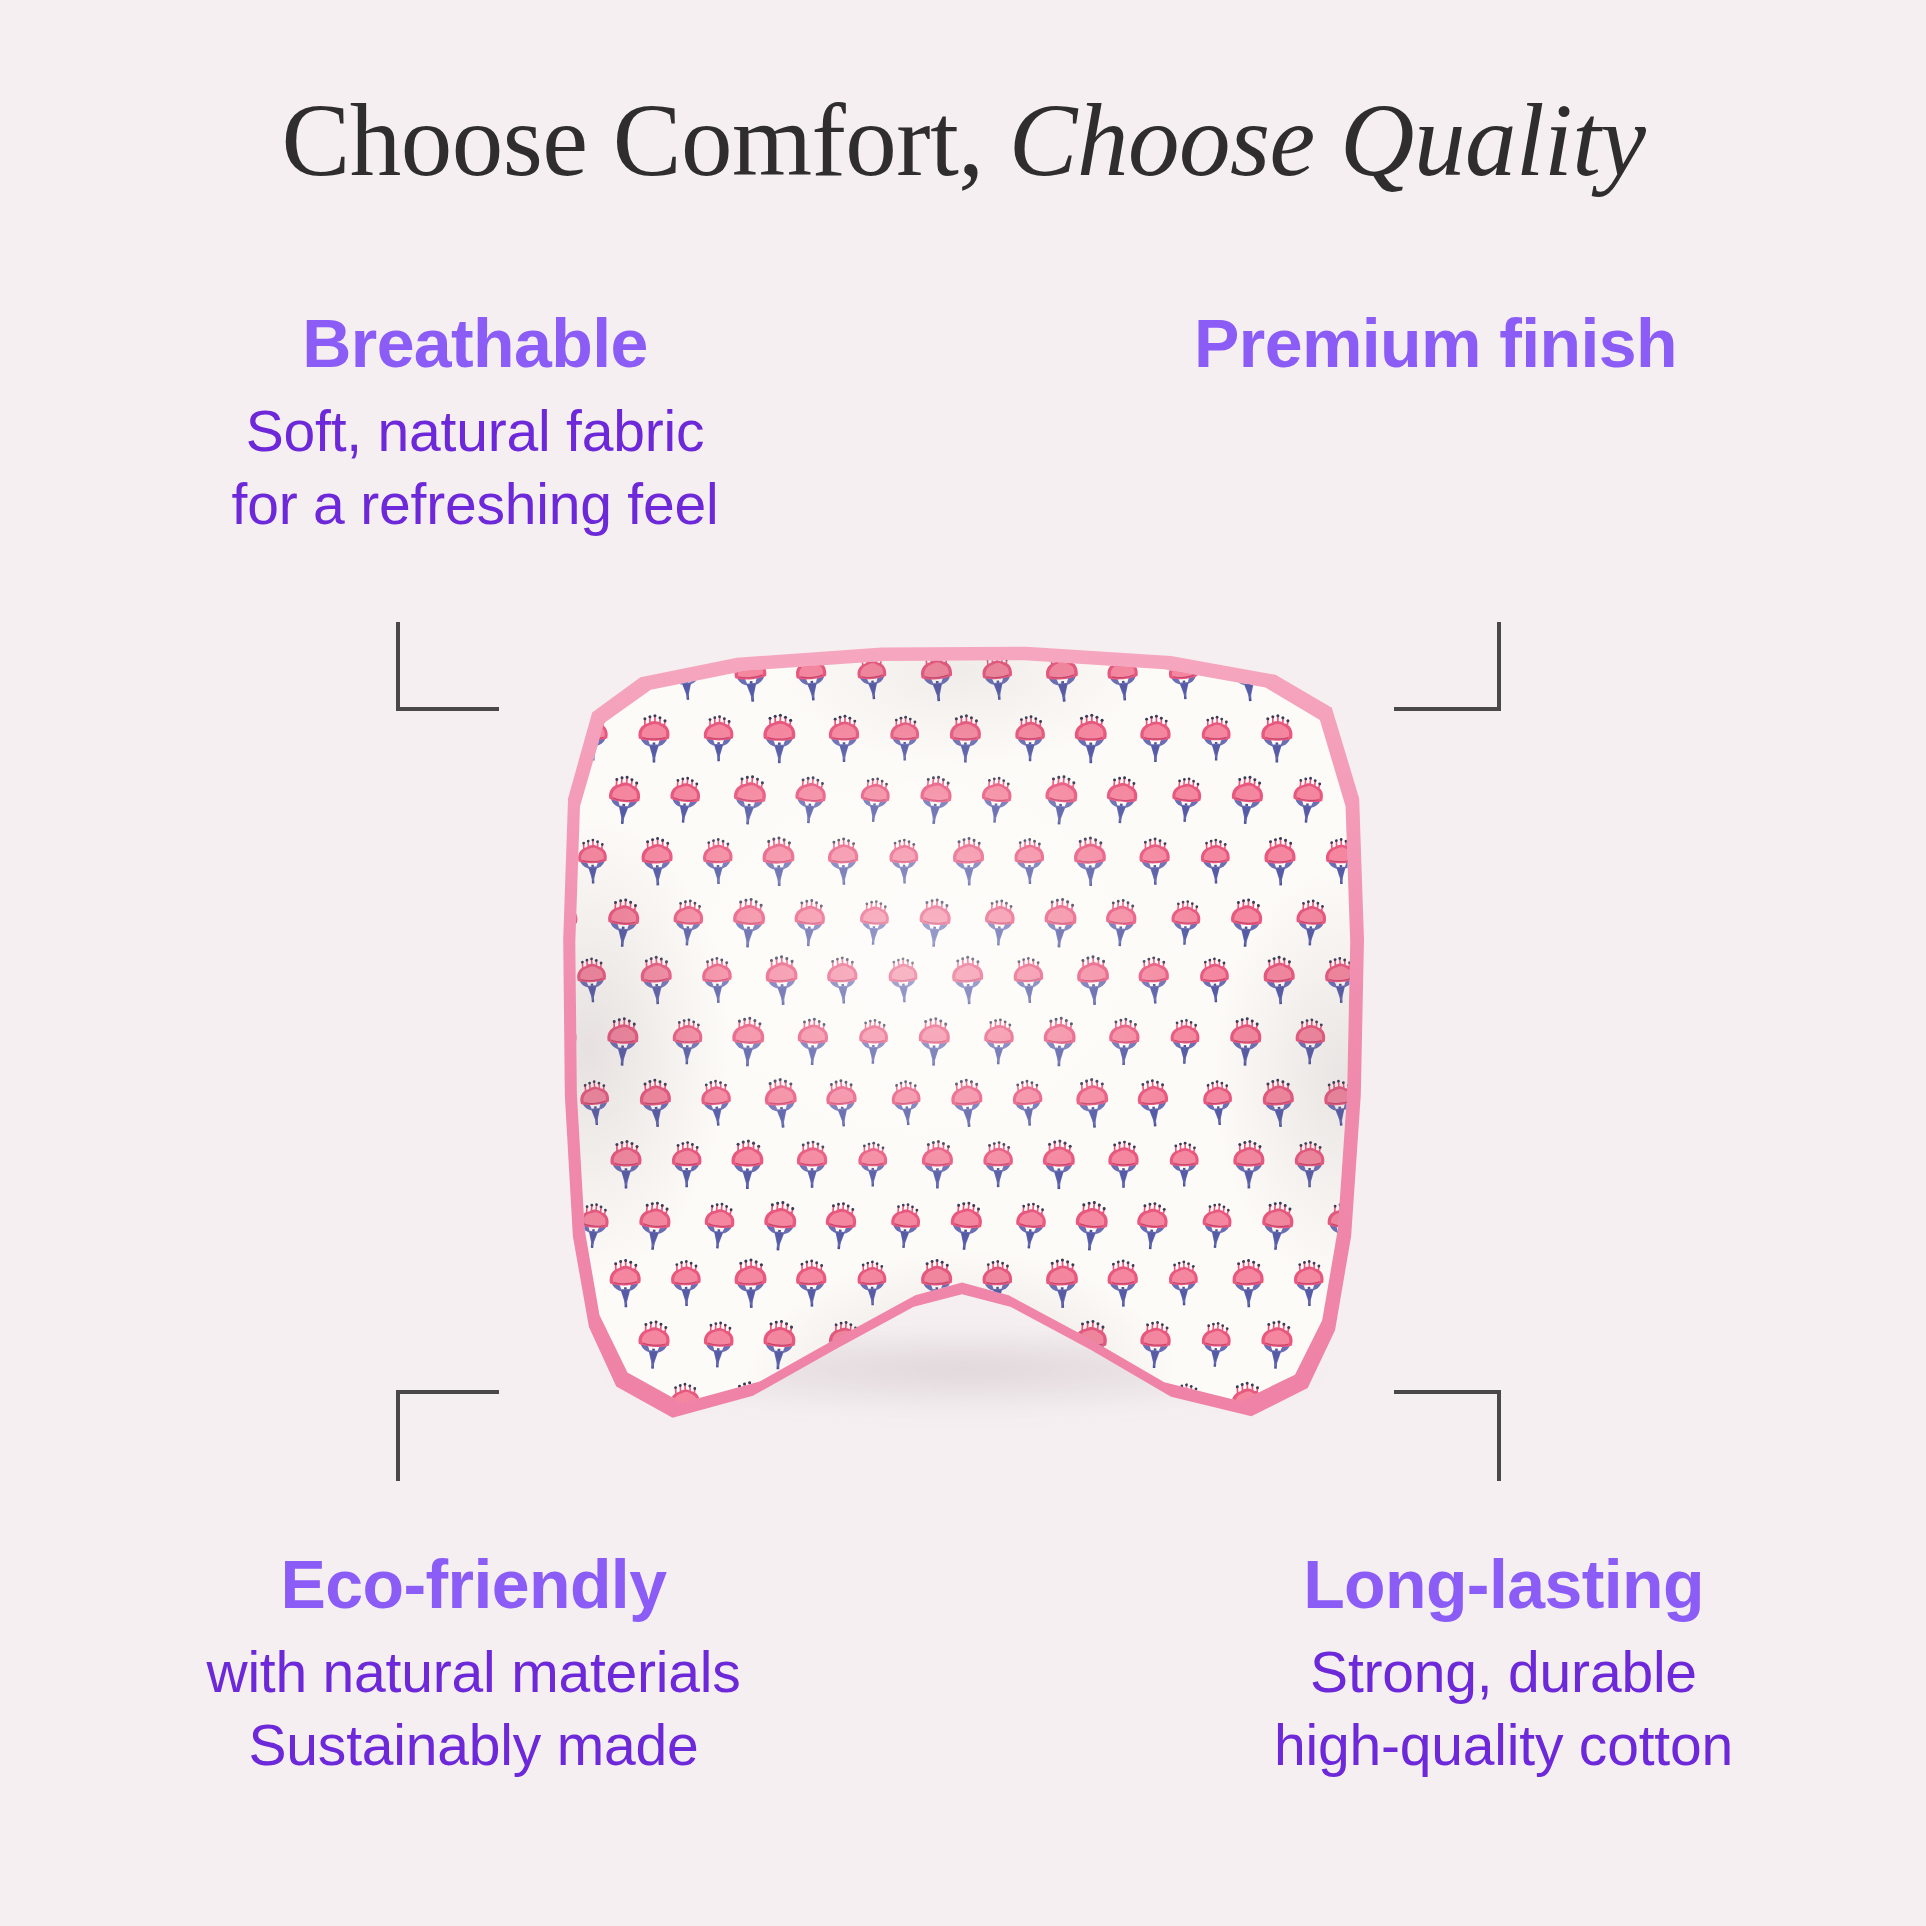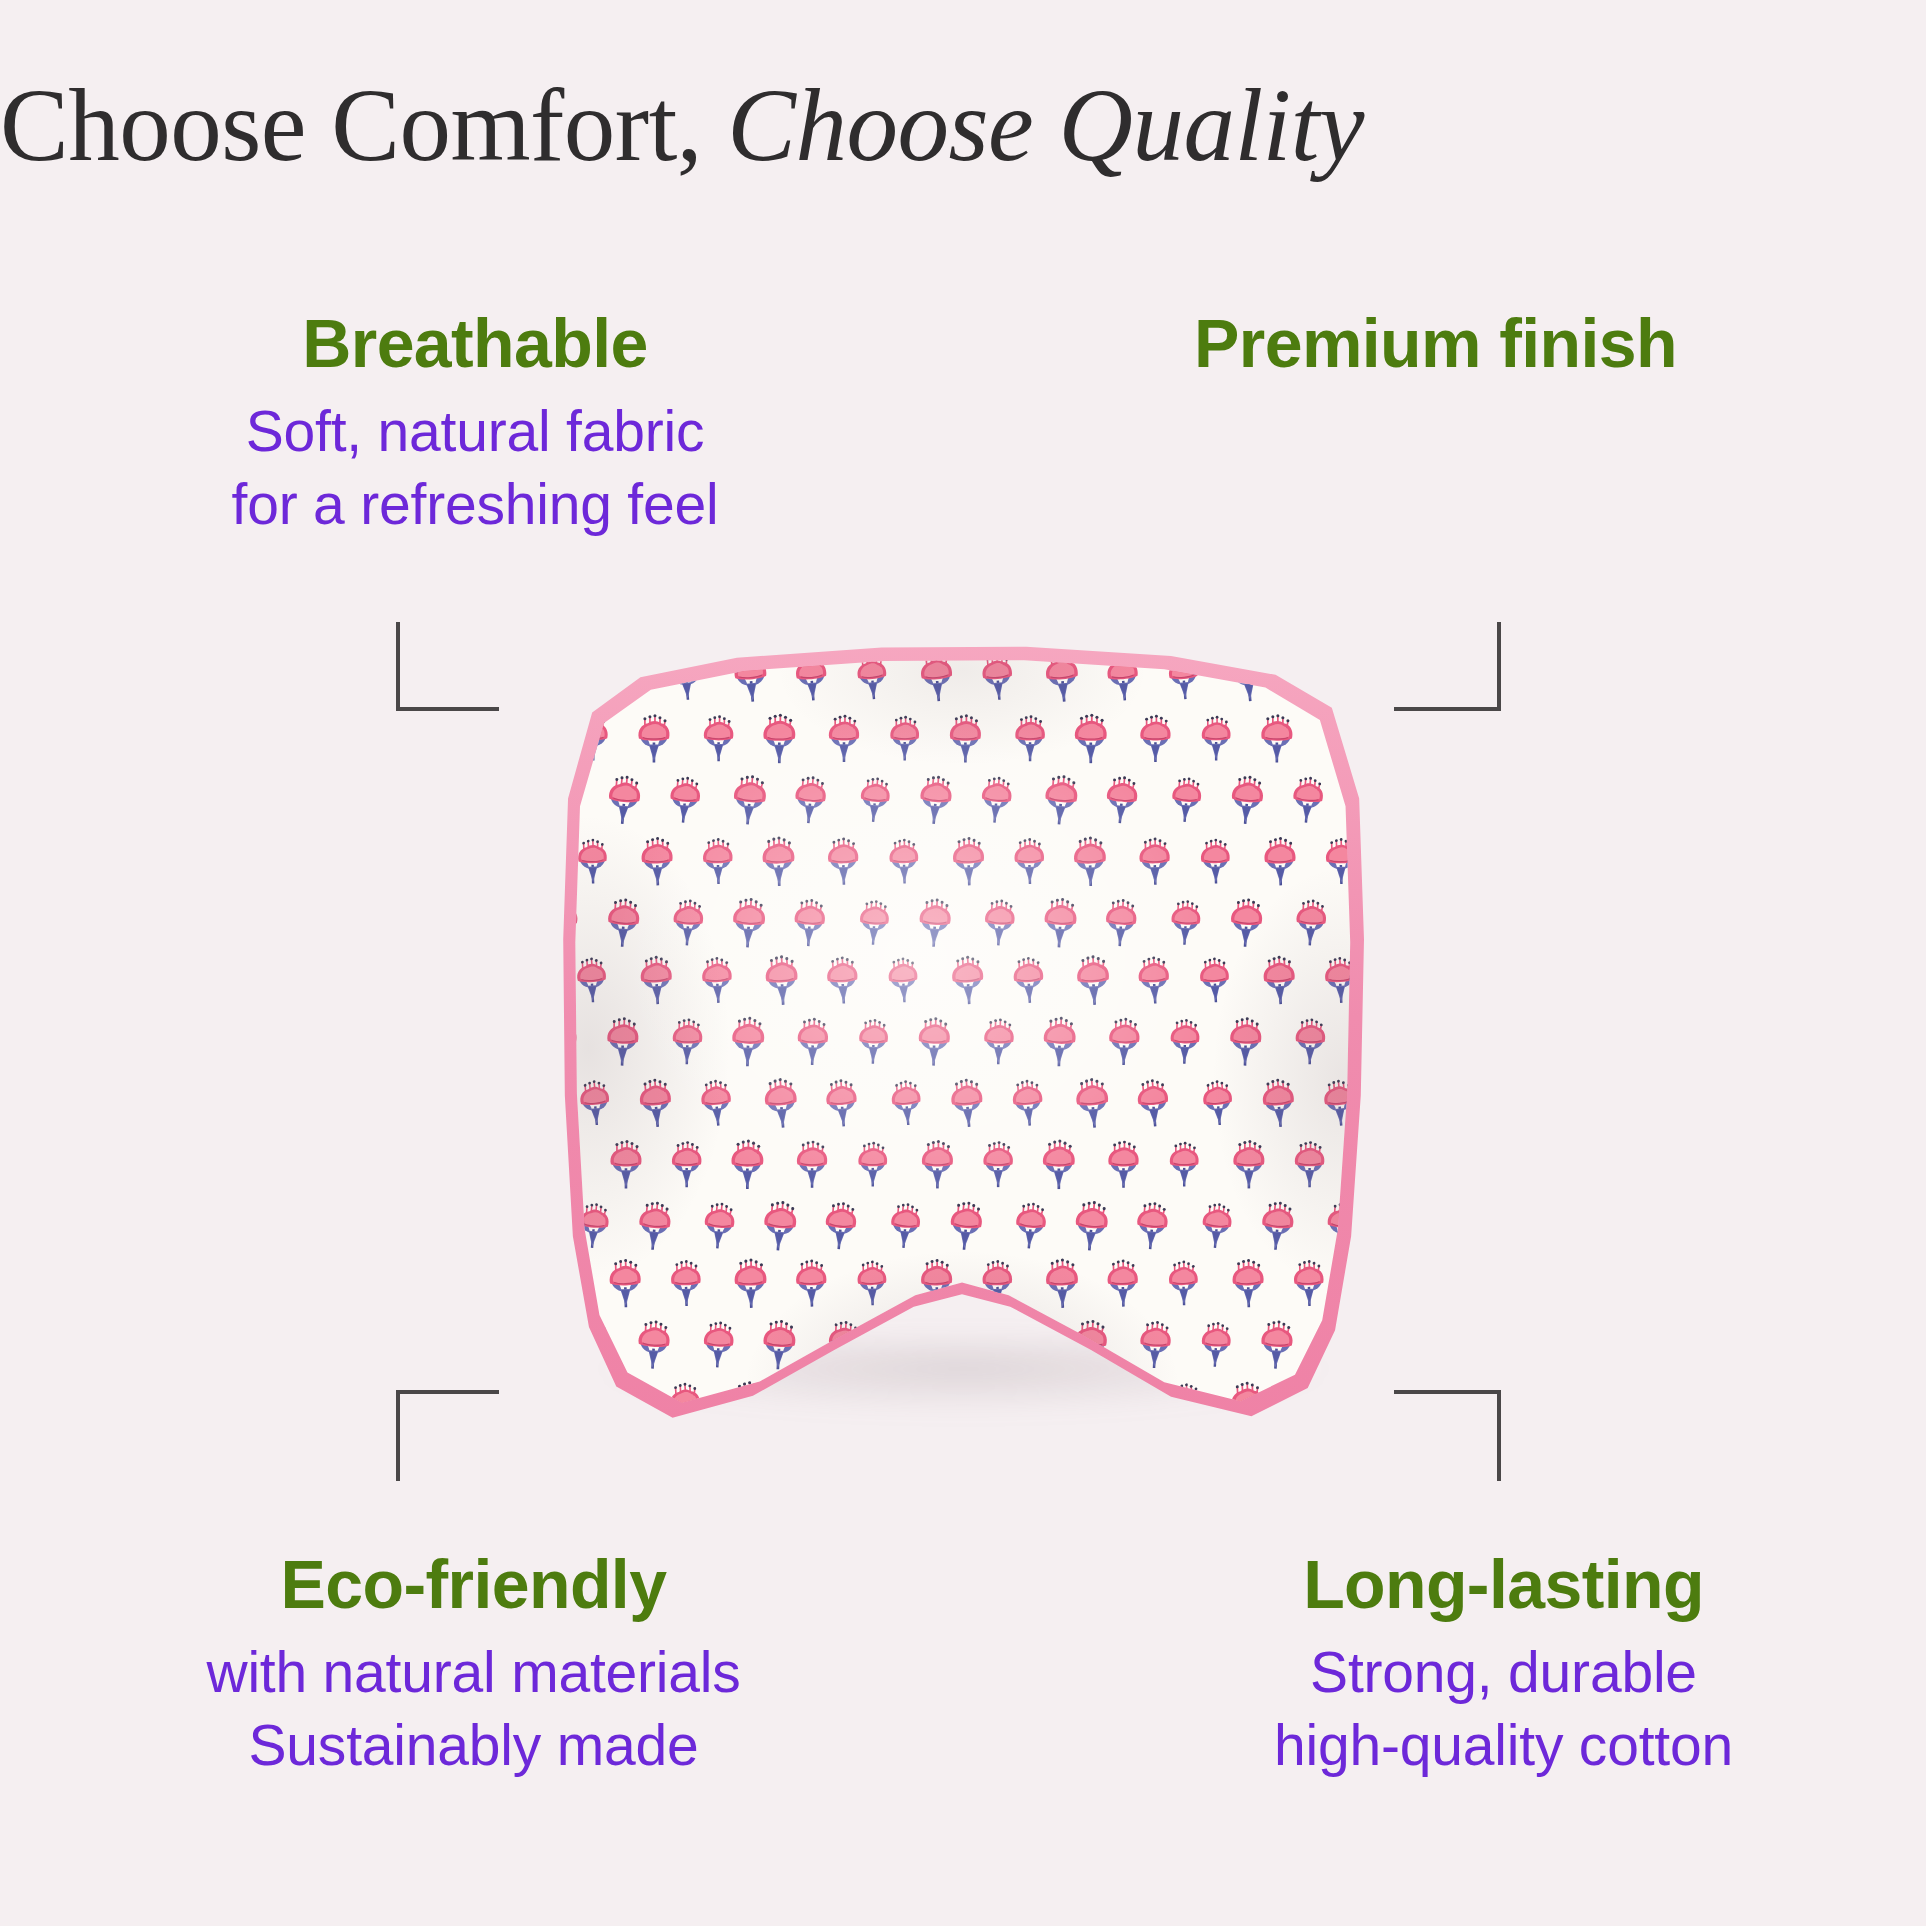--- a/index.html
+++ b/index.html
@@ -8,39 +8,39 @@
     background:#f5eff1;
     font-family:"Liberation Sans",sans-serif;
     color:#333031;
     overflow:hidden;
     position:relative;
   }
   #stage{position:absolute;inset:0;width:1927px;height:1927px;}
 
   
   .headline{
-    position:absolute;top:70px;left:0;width:1927px;
-    text-align:left;
+    position:absolute;top:85px;left:0;width:1927px;
+    text-align:center;
     font-family:"Liberation Serif","DejaVu Serif",serif;
     font-size:103px;
     line-height:1.08;
     color:#2f2d2e;
     letter-spacing:-0.5px;
     white-space:nowrap;
   }
   .headline .reg{font-style:normal;}
   .headline .ital{font-style:italic;}
 
   
   .feat{position:absolute;text-align:center;}
   .feat .f-title{
     font-size:68px;
     font-weight:bold;
     line-height:1.12;
-    color:#4d7c0f;
+    color:#8b5cf6;
     letter-spacing:-0.6px;
     white-space:nowrap;
   }
   .feat .f-body{
     margin-top:14px;
     font-size:57px;
     font-weight:normal;
     line-height:1.28;
     color:#6d28d9;
     letter-spacing:-0.2px;

